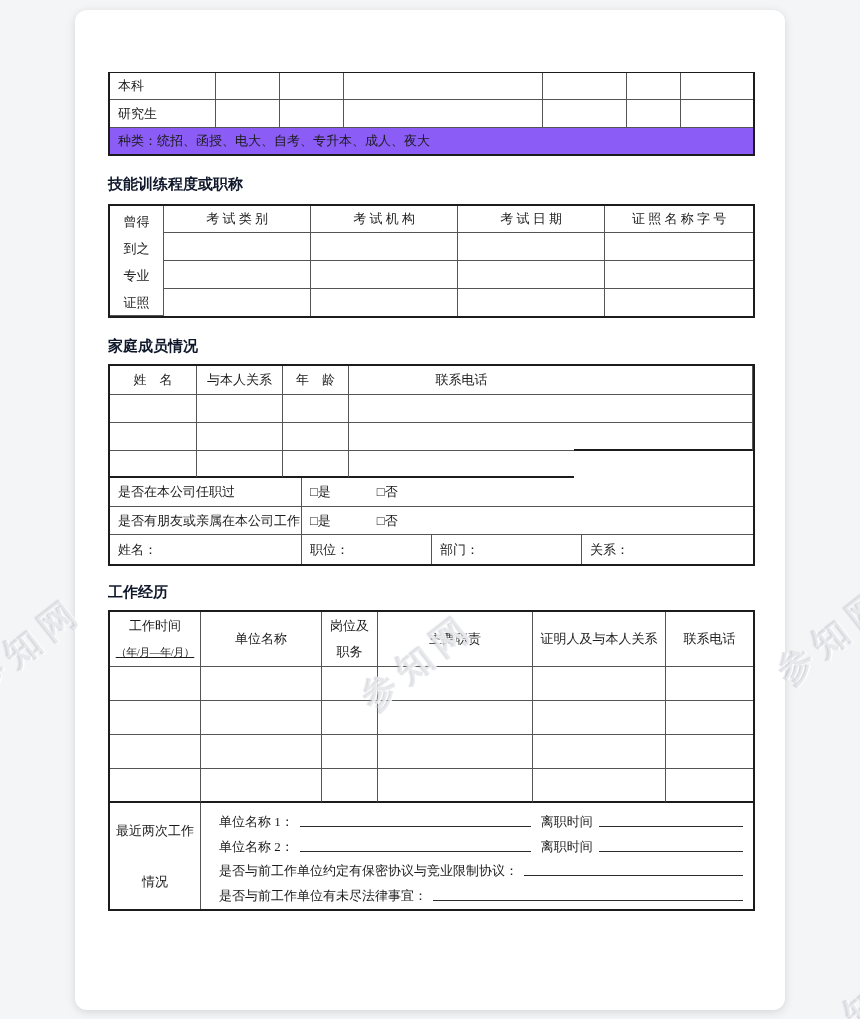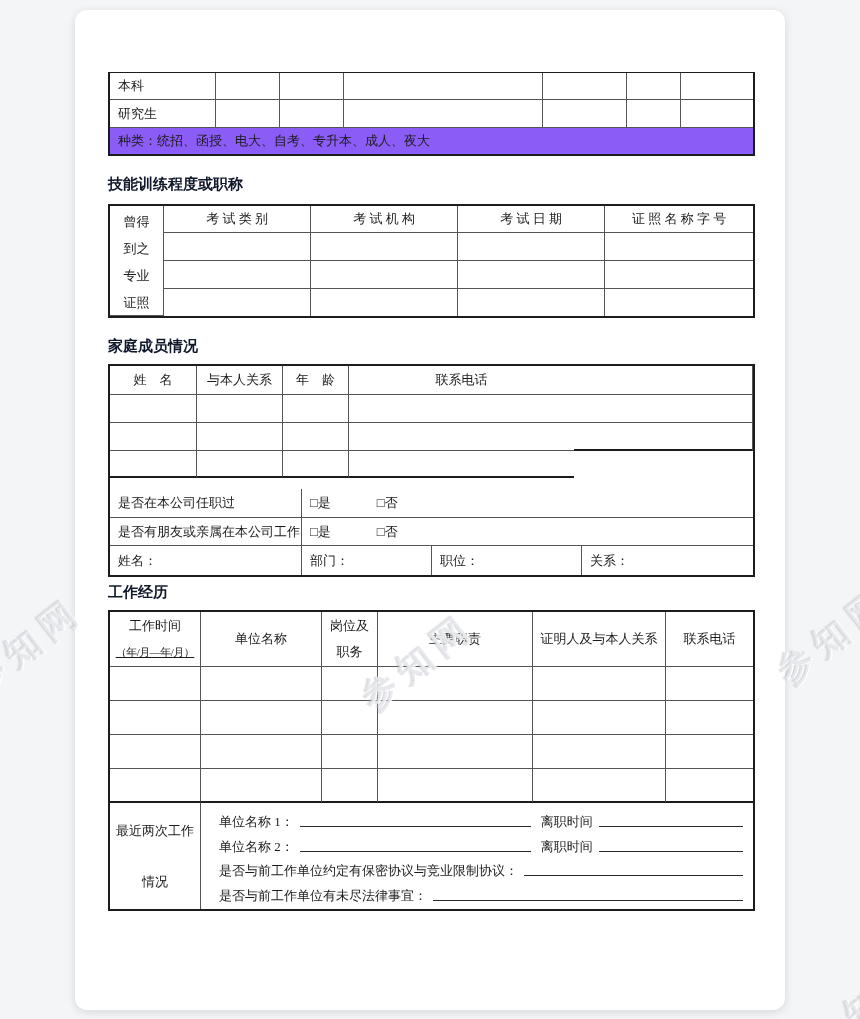--- a/index.html
+++ b/index.html
@@ -131,36 +131,36 @@
         <div class="c"></div>
         <div class="c"></div>
         <div class="c lastc"></div>
 
         <div class="c thickb"></div>
         <div class="c thickb"></div>
         <div class="c thickb"></div>
         <div class="c thickb"></div>
         <div class="c lastc thickb"></div>
       </div>
-      <div class="grid" style="grid-template-columns:192px 130px 150px 171px;grid-template-rows:29px 28px 29px;margin-top:11px;">
+      <div class="grid" style="grid-template-columns:192px 130px 150px 171px;grid-template-rows:29px 28px 29px;">
         <div class="c">是否在本公司任职过</div>
         <div class="c lastc" style="grid-column:2/-1;">
           <span class="chk">□是</span>
           <span>□否</span>
         </div>
 
         <div class="c">是否有朋友或亲属在本公司工作</div>
         <div class="c lastc" style="grid-column:2/-1;">
           <span class="chk">□是</span>
           <span>□否</span>
         </div>
 
         <div class="c lastr">姓名：</div>
+        <div class="c lastr">职位：</div>
         <div class="c lastr">部门：</div>
-        <div class="c lastr">职位：</div>
         <div class="c lastc lastr">关系：</div>
       </div>
     </div>
 
     <div class="hd" style="top:572px;">工作经历</div>
 
     <div class="tbl" style="top:600px;grid-template-columns:91px 121px 56px 155px 133px 87px;grid-template-rows:55px 34px 34px 34px 34px 106px;">
       <div class="c ctr hdr2">
         <span>工作时间</span>
         <span class="small">（年/月—年/月）</span>

